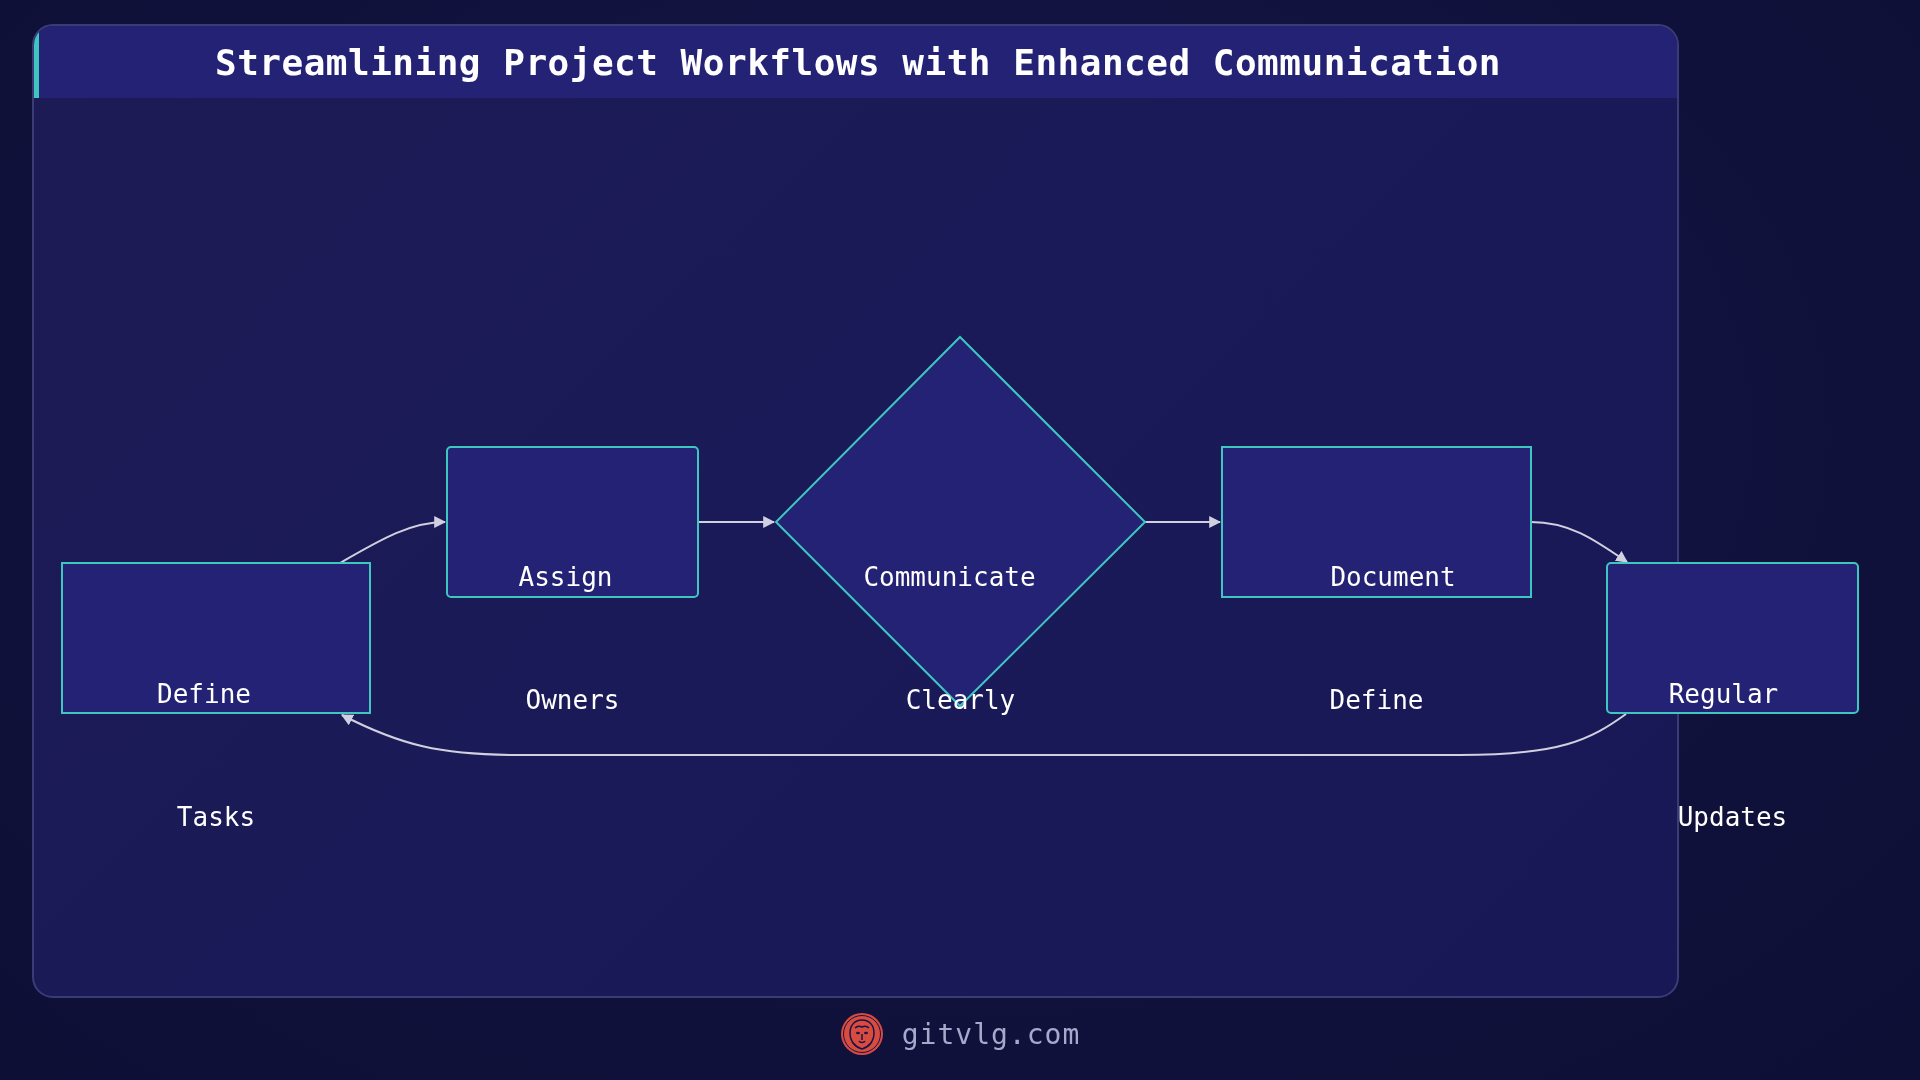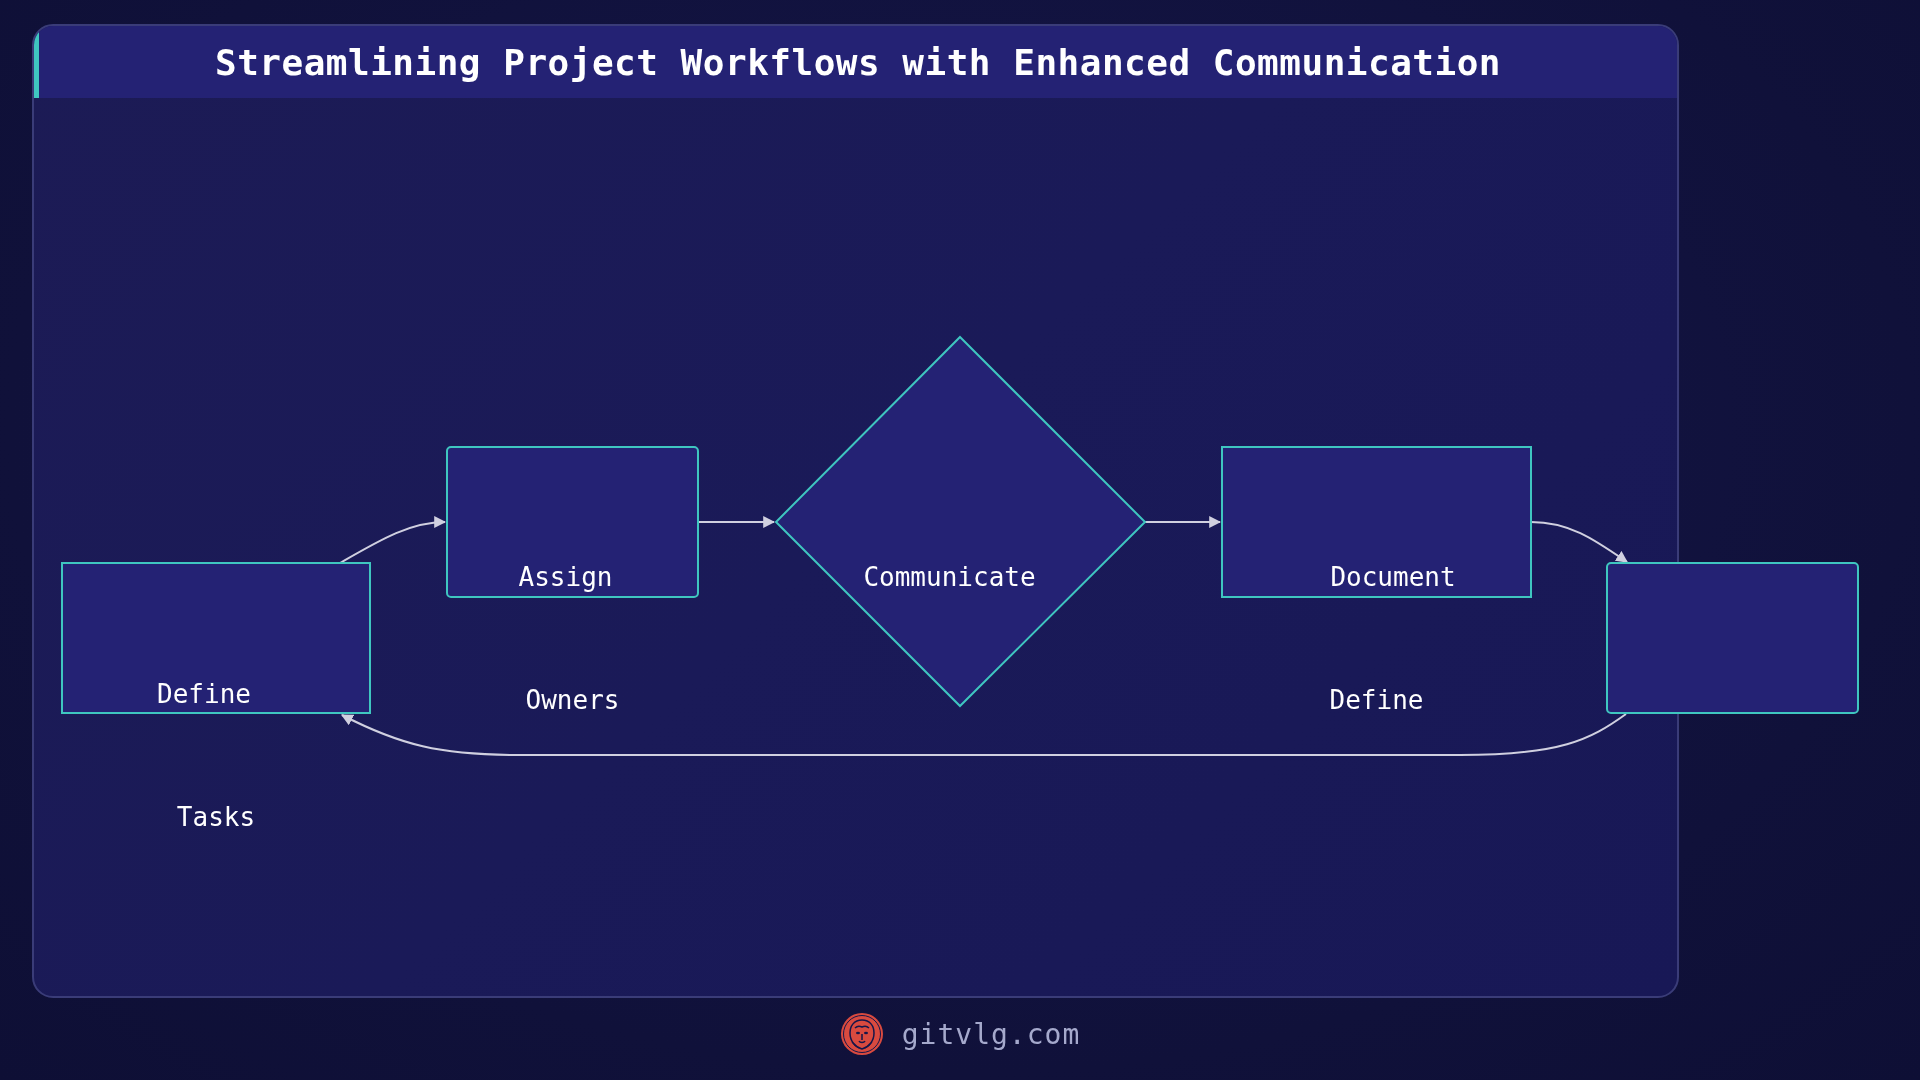--- a/index.html
+++ b/index.html
@@ -125,27 +125,32 @@
     <div>Tasks</div>
   </div>
 
   <div class="node-label" style="left:447px; top:475px; width:251px;">
     <div style="padding-right:14px;">Assign</div>
     <div>Owners</div>
   </div>
 
   <div class="node-label" style="left:776px; top:475px; width:369px;">
     <div style="padding-right:22px;">Communicate</div>
+    <div>Clearly</div>
   </div>
 
   <div class="node-label" style="left:1222px; top:475px; width:309px;">
     <div style="margin-left:33px;">Document</div>
     <div>Define</div>
   </div>
 
+  <div class="node-label" style="left:1607px; top:592px; width:251px;">
+    <div style="padding-right:18px;">Regular</div>
+    <div>Updates</div>
+  </div>
 
   <div class="footer">
     <svg class="footer-logo" viewBox="0 0 44 44" xmlns="http://www.w3.org/2000/svg">
       <circle cx="22" cy="22" r="21" fill="#d94a3f"></circle>
       <circle cx="22" cy="22" r="18.5" fill="none" stroke="#15164a" stroke-width="1"></circle>
       <path d="M22,8 C14,8 10,14 10,21 C10,29 15,35 22,37 C29,35 34,29 34,21 C34,14 30,8 22,8 Z" fill="none" stroke="#15164a" stroke-width="1.5"></path>
       <path d="M15,16 C17,14 20,14 22,15 C24,14 27,14 29,16" fill="none" stroke="#15164a" stroke-width="1.5"></path>
       <ellipse cx="18" cy="21" rx="2" ry="1.2" fill="#15164a"></ellipse>
       <ellipse cx="26" cy="21" rx="2" ry="1.2" fill="#15164a"></ellipse>
       <path d="M22,22 L22,28 M19,29 C20,31 24,31 25,29" fill="none" stroke="#15164a" stroke-width="1.5"></path>

